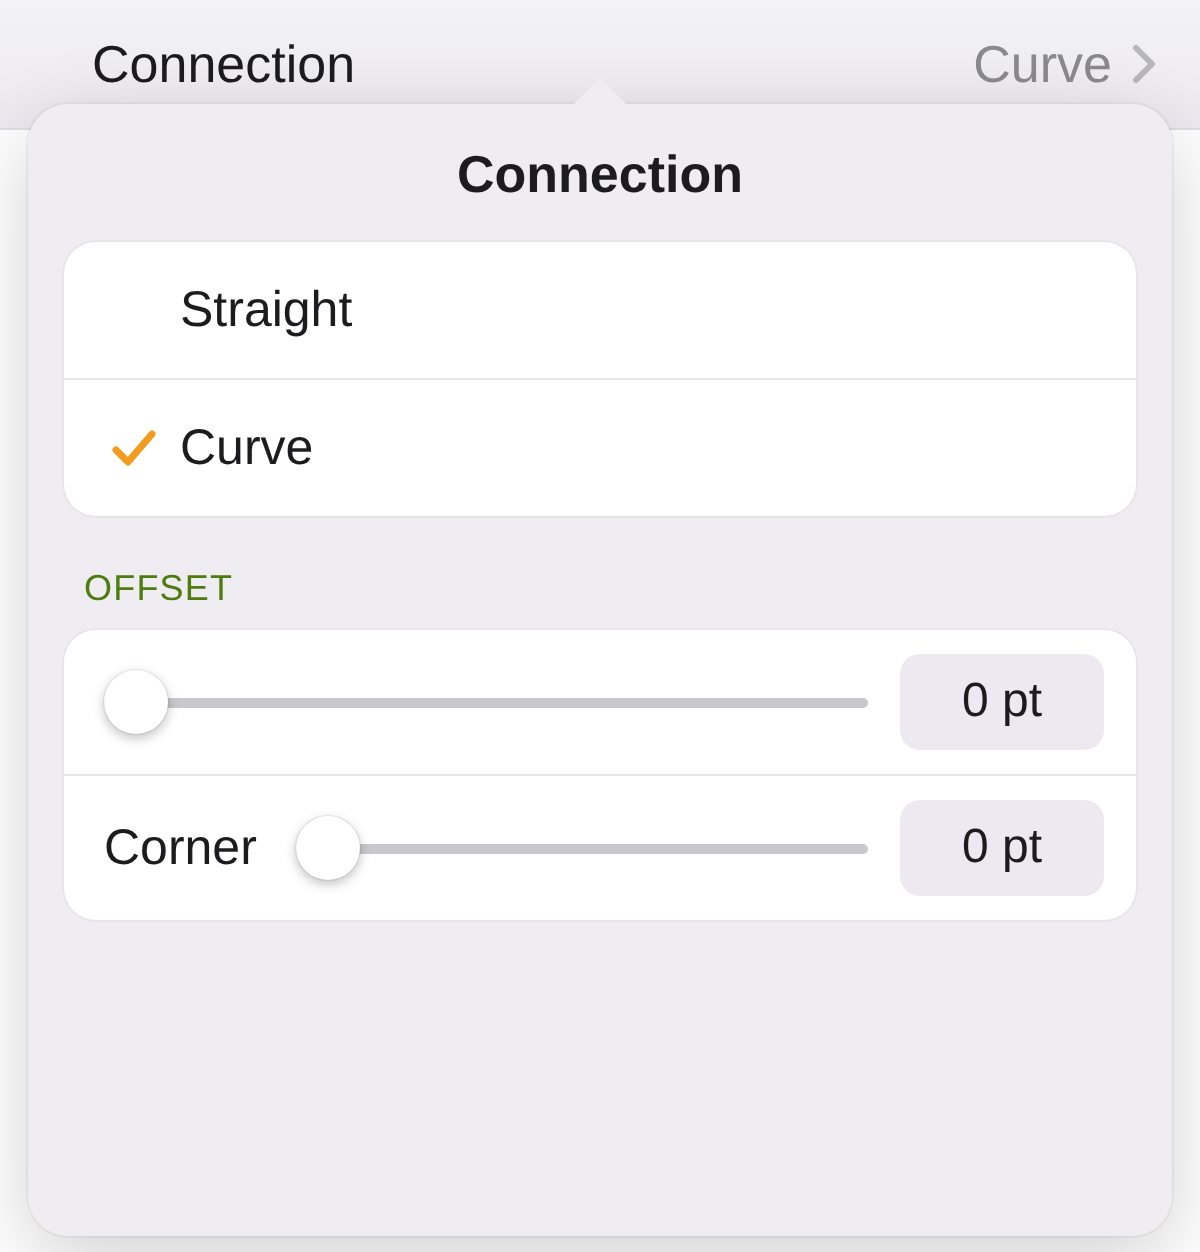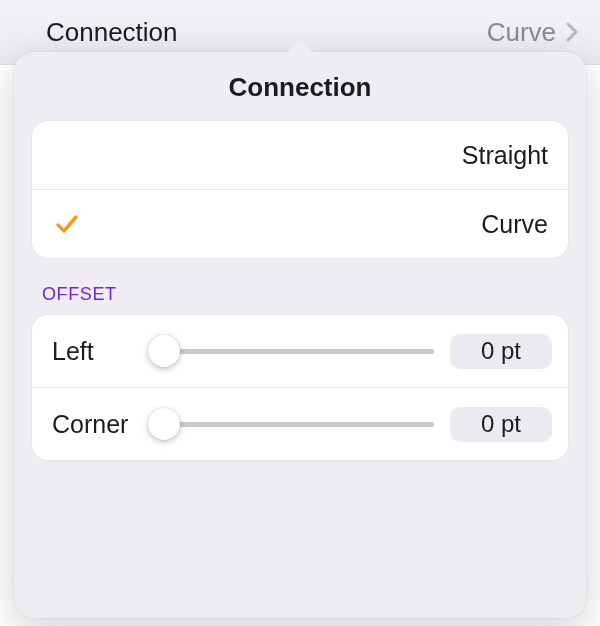--- a/index.html
+++ b/index.html
@@ -87,40 +87,39 @@
     overflow: hidden;
     box-shadow: 0 0 0 1px rgba(0,0,0,0.03);
   }
   .option-row {
     display: flex;
     align-items: center;
     height: 68px;
     padding: 0 20px 0 12px;
     font-size: 25px;
     color: #1c1c1e;
-    text-align: right;
   }
   .option-row + .option-row {
     border-top: 1px solid #e6e4ea;
   }
   .option-row .check-slot {
     width: 46px;
     display: flex;
     justify-content: center;
     align-items: center;
   }
   .option-row .check-slot svg { display:block; }
   .option-row .opt-label { flex: 1; }
 
   
   .section-header {
     margin: 26px 4px 10px 10px;
     font-size: 18px;
     letter-spacing: 0.6px;
-    color: #6d28d9;
+    color: #4d7c0f;
     text-transform: uppercase;
   }
 
   
   .slider-row {
     display: flex;
     align-items: center;
     height: 72px;
     padding: 0 16px 0 20px;
     font-size: 25px;
@@ -154,21 +153,21 @@
     transform: translate(0, -50%);
     width: 32px;
     height: 32px;
     border-radius: 50%;
     background: #ffffff;
     box-shadow: 0 2px 6px rgba(0,0,0,0.25), 0 0 0 0.5px rgba(0,0,0,0.08);
   }
   .value-pill {
     flex: none;
     min-width: 82px;
-    height: 35px;
+    height: 48px;
     border-radius: 10px;
     background: #eceaf0;
     color: #1c1c1e;
     font-size: 24px;
     display: flex;
     align-items: center;
     justify-content: center;
     padding: 0 10px;
   }
 </style>
@@ -204,21 +203,20 @@
             </svg>
           </span>
           <span class="opt-label">Curve</span>
         </div>
       </div>
 
       <div class="section-header">OFFSET</div>
 
       <div class="card">
         <div class="slider-row">
-          <span class="slider-label">Left</span>
           <div class="slider-wrap">
             <div class="slider-track"></div>
             <div class="slider-thumb"></div>
           </div>
           <div class="value-pill">0 pt</div>
         </div>
         <div class="slider-row">
           <span class="slider-label">Corner</span>
           <div class="slider-wrap">
             <div class="slider-track"></div>

